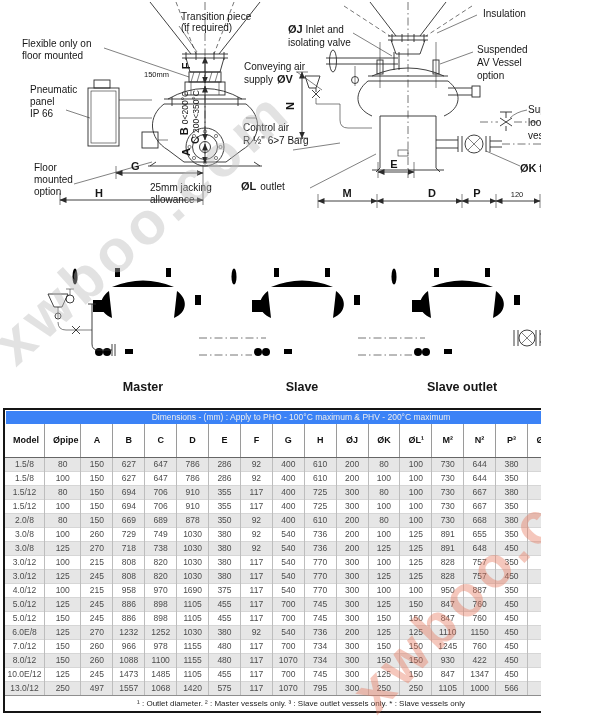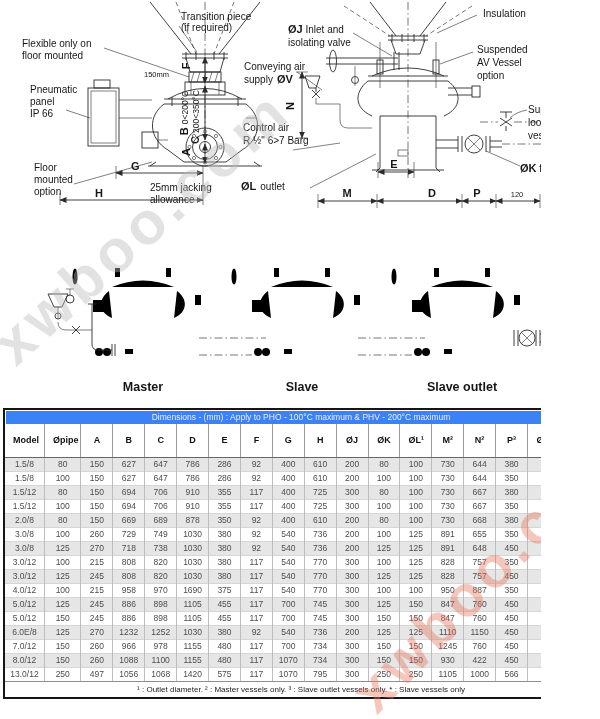--- a/index.html
+++ b/index.html
@@ -592,24 +592,44 @@
             <td>300</td>
             <td>150</td>
             <td>150</td>
             <td>930</td>
             <td>422</td>
             <td>450</td>
             <td></td>
             <td>800</td>
           </tr>
           <tr>
+            <td>10.0E/12</td>
+            <td>125</td>
+            <td>245</td>
+            <td>1473</td>
+            <td>1485</td>
+            <td>1105</td>
+            <td>455</td>
+            <td>117</td>
+            <td>700</td>
+            <td>745</td>
+            <td>300</td>
+            <td>125</td>
+            <td>150</td>
+            <td>847</td>
+            <td>1347</td>
+            <td>450</td>
+            <td></td>
+            <td>750</td>
+          </tr>
+          <tr>
             <td>13.0/12</td>
             <td>250</td>
             <td>497</td>
-            <td>1056</td>
+            <td>1557</td>
             <td>1068</td>
             <td>1420</td>
             <td>575</td>
             <td>117</td>
             <td>1070</td>
             <td>795</td>
             <td>300</td>
             <td>250</td>
             <td>250</td>
             <td>1105</td>

